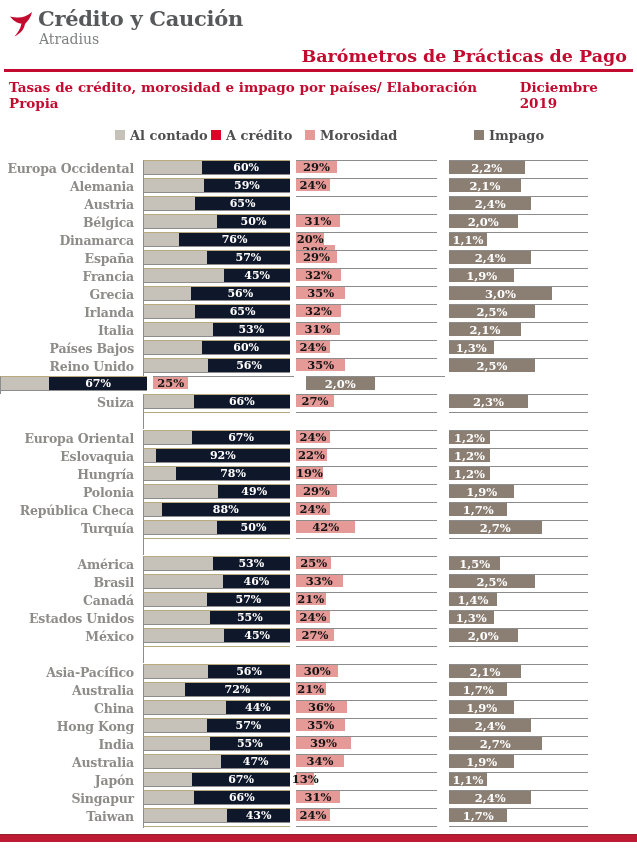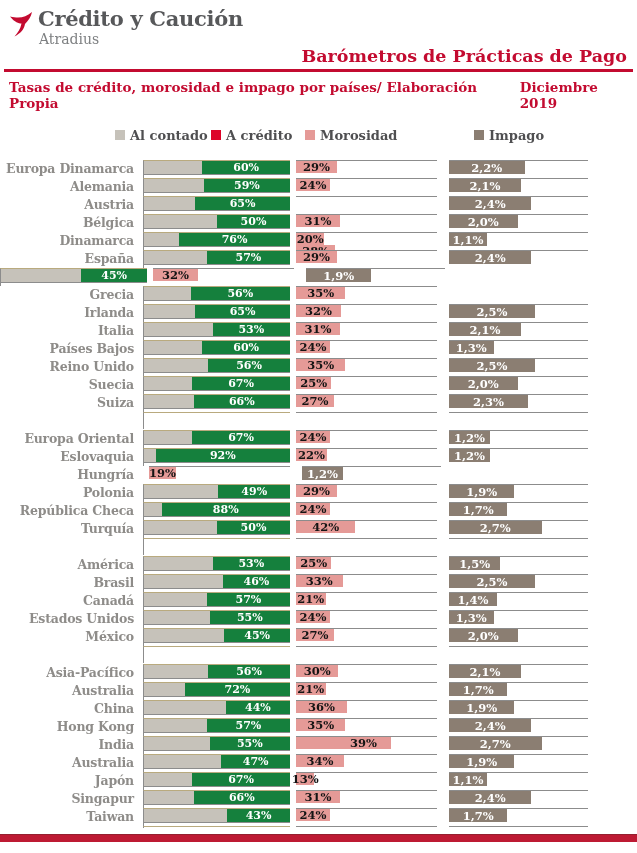--- a/index.html
+++ b/index.html
@@ -29,21 +29,21 @@
   .lbl{width:143px;box-sizing:border-box;padding-right:9px;text-align:right;
        font-size:12.5px;font-weight:bold;color:#8e8c89;line-height:17px;
        white-space:nowrap;letter-spacing:-0.2px;}
   .c1{width:147px;box-sizing:border-box;border-top:1px solid #b9aa7e;border-left:1px solid #8c8c8c;}
   .sp1{width:6px;}
   .c2{width:141px;box-sizing:border-box;border-top:1px solid #8c8c8c;}
   .sp2{width:12px;}
   .c3{width:139px;box-sizing:border-box;border-top:1px solid #8c8c8c;}
   .bar1{height:13px;display:flex;border-bottom:1px solid #8c8c8c;}
   .seg-gray{background:#c6c2ba;height:13px;}
-  .seg-red{background:#15803d;height:13px;display:flex;align-items:center;justify-content:center;}
+  .seg-red{background:#0f172a;height:13px;display:flex;align-items:center;justify-content:center;}
   .seg-red span{color:#fff;font-size:11px;font-weight:bold;white-space:nowrap;}
   .bar2{height:12px;background:#e59a97;display:flex;align-items:center;justify-content:center;}
   .bar2 span{color:#141414;font-size:11.5px;font-weight:bold;white-space:nowrap;}
   .bar3{height:13px;background:#8b7e72;display:flex;align-items:center;justify-content:center;}
   .bar3 span{color:#fff;font-size:11.5px;font-weight:bold;white-space:nowrap;}
   .spacer-row .c1,.spacer-row .c2,.spacer-row .c3{height:17px;}
   .term-row{height:2px;}
   .term-row .c2,.term-row .c3{height:1px;}
 
   
@@ -86,21 +86,21 @@
         <span class="lg-label">Morosidad</span>
       </div>
       <div class="lg-item" style="left: 446px; padding-left: 28px;">
         <span class="lg-swatch" style="background: rgb(139, 126, 114);"></span>
         <span class="lg-label">Impago</span>
       </div>
     </div>
 
   <div id="chart">
       <div class="row">
-        <div class="lbl">Europa Dinamarca</div>
+        <div class="lbl">Europa Occidental</div>
         <div class="c1">
           <div class="bar1">
             <div class="seg-gray" style="width: 40%;"></div>
             <div class="seg-red" style="width: 60%;">
               <span>60%</span>
             </div>
           </div>
         </div>
         <div class="sp1"></div>
         <div class="c2">
@@ -224,20 +224,21 @@
           </div>
         </div>
         <div class="sp2"></div>
         <div class="c3">
           <div class="bar3" style="width: 59.2593%;">
             <span>2,4%</span>
           </div>
         </div>
       </div>
       <div class="row">
+        <div class="lbl">Francia</div>
         <div class="c1">
           <div class="bar1">
             <div class="seg-gray" style="width: 55%;"></div>
             <div class="seg-red" style="width: 45%;">
               <span>45%</span>
             </div>
           </div>
         </div>
         <div class="sp1"></div>
         <div class="c2">
@@ -262,20 +263,25 @@
             </div>
           </div>
         </div>
         <div class="sp1"></div>
         <div class="c2">
           <div class="bar2" style="width: 35%;">
             <span>35%</span>
           </div>
         </div>
         <div class="sp2"></div>
+        <div class="c3">
+          <div class="bar3" style="width: 74.0741%;">
+            <span>3,0%</span>
+          </div>
+        </div>
       </div>
       <div class="row">
         <div class="lbl">Irlanda</div>
         <div class="c1">
           <div class="bar1">
             <div class="seg-gray" style="width: 35%;"></div>
             <div class="seg-red" style="width: 65%;">
               <span>65%</span>
             </div>
           </div>
@@ -356,21 +362,20 @@
           </div>
         </div>
         <div class="sp2"></div>
         <div class="c3">
           <div class="bar3" style="width: 61.7284%;">
             <span>2,5%</span>
           </div>
         </div>
       </div>
       <div class="row">
-        <div class="lbl">Suecia</div>
         <div class="c1">
           <div class="bar1">
             <div class="seg-gray" style="width: 33%;"></div>
             <div class="seg-red" style="width: 67%;">
               <span>67%</span>
             </div>
           </div>
         </div>
         <div class="sp1"></div>
         <div class="c2">
@@ -457,20 +462,28 @@
         </div>
         <div class="sp2"></div>
         <div class="c3">
           <div class="bar3" style="width: 29.6296%;">
             <span>1,2%</span>
           </div>
         </div>
       </div>
       <div class="row">
         <div class="lbl">Hungría</div>
+        <div class="c1">
+          <div class="bar1">
+            <div class="seg-gray" style="width: 22%;"></div>
+            <div class="seg-red" style="width: 78%;">
+              <span>78%</span>
+            </div>
+          </div>
+        </div>
         <div class="sp1"></div>
         <div class="c2">
           <div class="bar2" style="width: 19%;">
             <span>19%</span>
           </div>
         </div>
         <div class="sp2"></div>
         <div class="c3">
           <div class="bar3" style="width: 29.6296%;">
             <span>1,2%</span>
@@ -774,21 +787,21 @@
         <div class="c1">
           <div class="bar1">
             <div class="seg-gray" style="width: 45%;"></div>
             <div class="seg-red" style="width: 55%;">
               <span>55%</span>
             </div>
           </div>
         </div>
         <div class="sp1"></div>
         <div class="c2">
-          <div class="bar2" style="width: 39%; padding-left: 40px;">
+          <div class="bar2" style="width: 39%;">
             <span>39%</span>
           </div>
         </div>
         <div class="sp2"></div>
         <div class="c3">
           <div class="bar3" style="width: 66.6667%;">
             <span>2,7%</span>
           </div>
         </div>
       </div>

